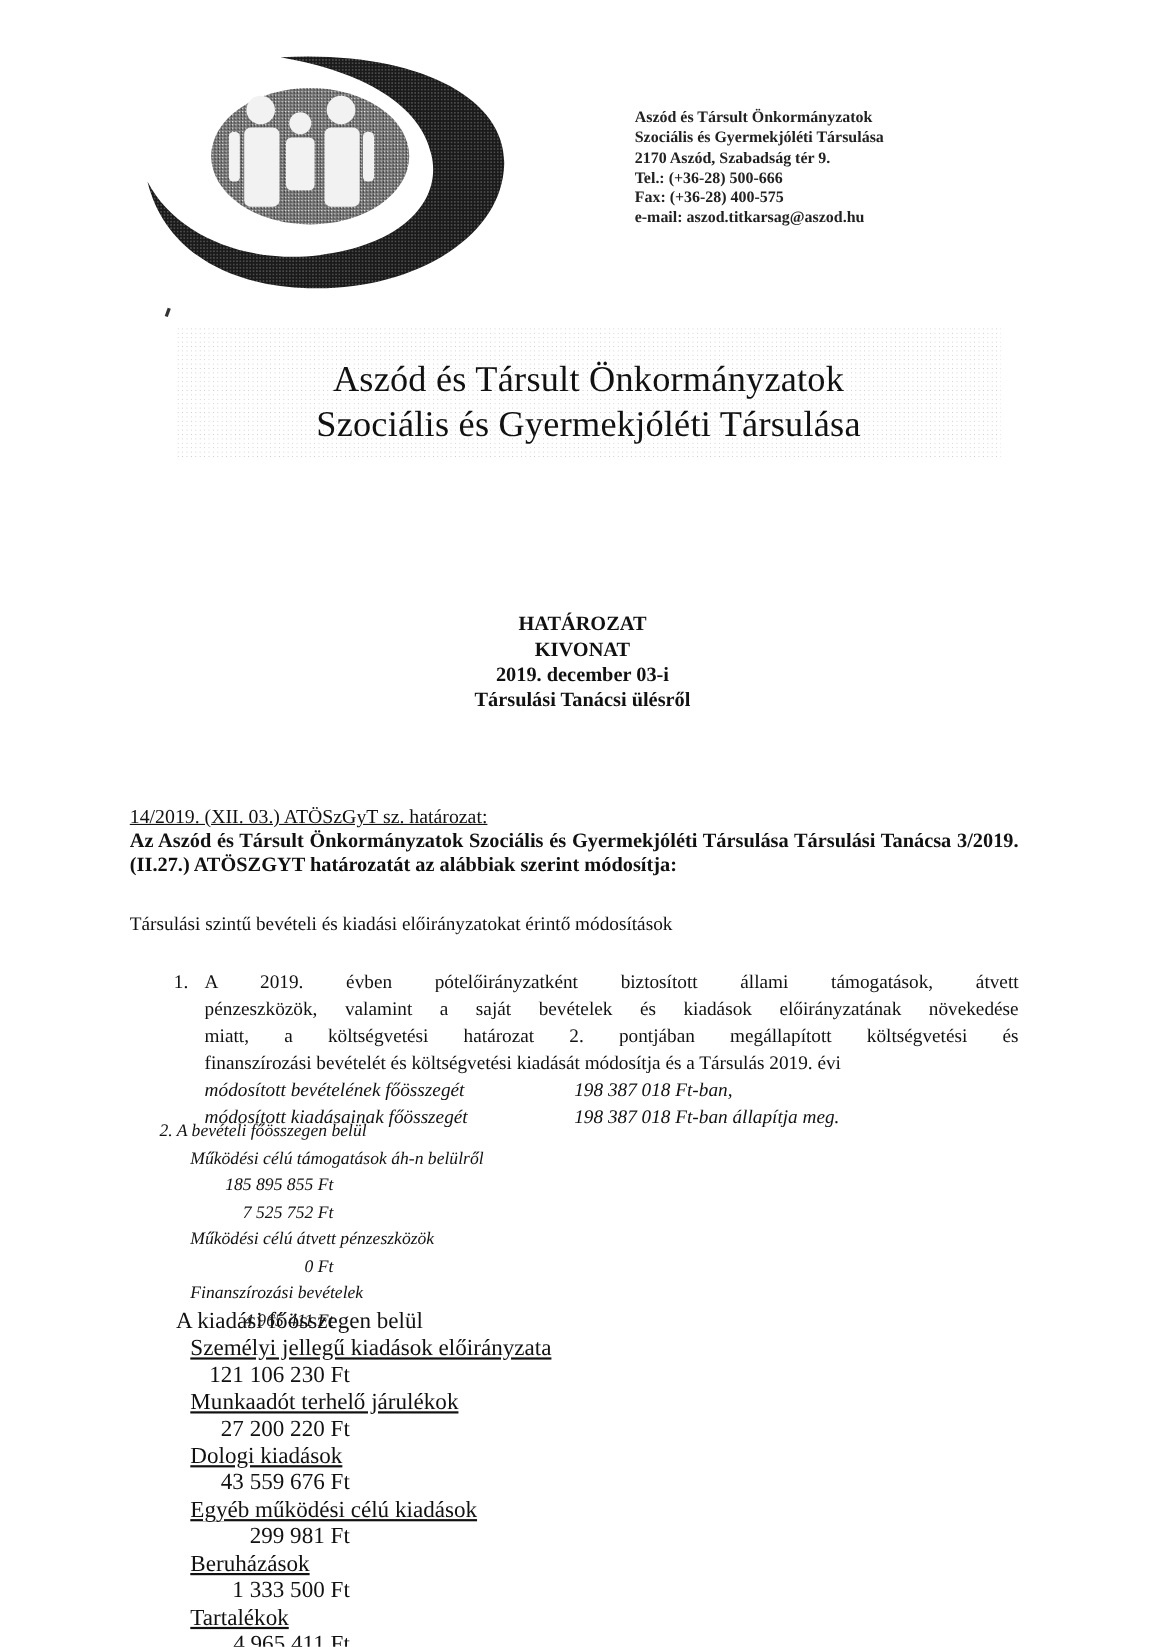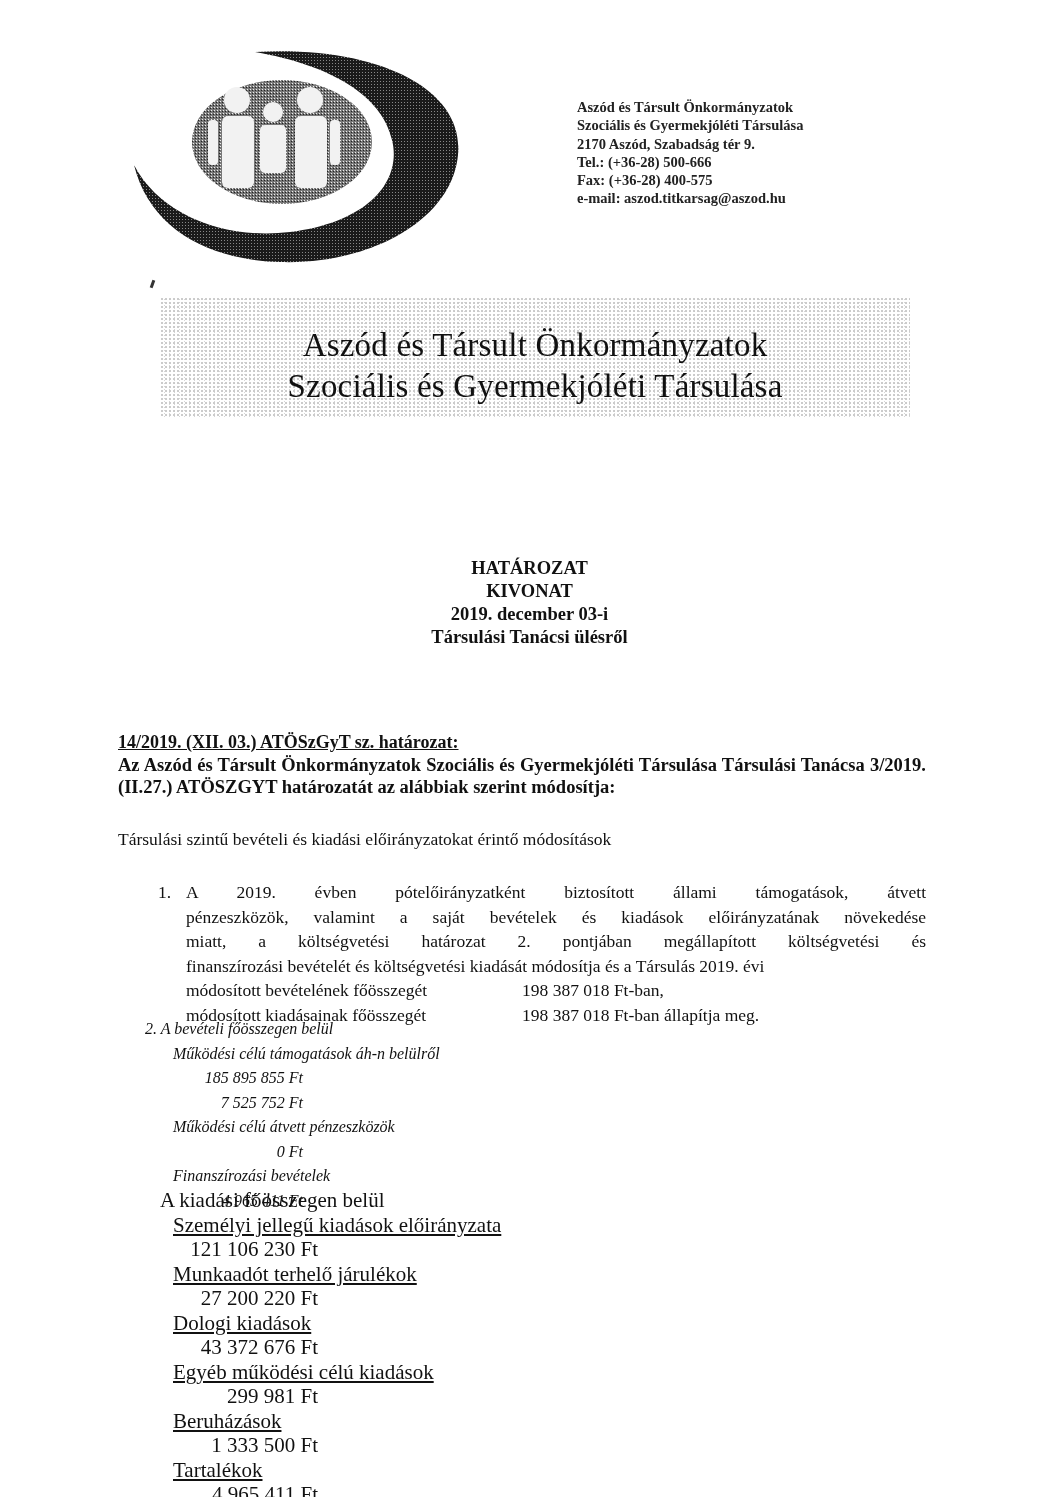--- a/index.html
+++ b/index.html
@@ -22,30 +22,30 @@
               radial-gradient(#c8c8c8 0.7px, transparent 0.8px),
               radial-gradient(#d6d6d6 0.6px, transparent 0.7px);
             background-size:4px 4px, 5px 3px;
             background-position:0 0, 2px 1px; }
   .banner-title { left:160px; width:750px; text-align:center; font-size:33px; line-height:41px; color:#111;
                   top:325px; letter-spacing:0.2px; }
 
   
   .heading { left:0; width:1059px; text-align:center; top:557px; font-weight:bold; font-size:18.5px; line-height:23px; }
 
-  .res-num { left:118px; top:732px; font-weight:bold; font-size:18px; text-decoration:underline; white-space:nowrap; }
+  .res-num { left:118px; top:732px; font-weight:normal; font-size:18px; text-decoration:underline; white-space:nowrap; }
   .res-body { left:118px; top:754px; width:808px; font-weight:bold; font-size:18.5px; line-height:22px; text-align:justify; text-align-last:left; }
 
   .section-title { left:118px; top:829px; font-size:17.5px; white-space:nowrap; }
 
   .item1 { left:158px; top:880px; width:768px; font-size:17.5px; line-height:24.5px; }
   .item1 .num { position:absolute; left:0; top:0; }
   .item1 .para { margin-left:28px; text-align:justify; text-align-last:justify; }
   .item1 .para.last { text-align-last:left; }
-  .sumrow { margin-left:28px; display:flex; white-space:nowrap; }
+  .sumrow { margin-left:28px; display:flex; white-space:nowrap;font-style:italic; }
   .sumrow .lbl { width:336px; }
 
   .list2 { left:145px; top:1017px; font-size:16px; line-height:24.5px;font-style:italic; }
   .list2 .row, .list3 .row { display:flex; white-space:nowrap;flex-direction:column; }
   .list2 .row .lbl { width:400px; padding-left:28px; }
   .list2 .row .val { width:158px; text-align:right; }
 
   .list3 { left:160px; top:1188px; font-size:21px; line-height:24.5px; }
   .list3 .row .lbl { width:400px; padding-left:13px;text-decoration:underline; }
   .list3 .row .val { width:158px; text-align:right; }
@@ -152,21 +152,21 @@
   <div class="row">
     <span class="lbl">Személyi jellegű kiadások előirányzata</span>
     <span class="val">121 106 230 Ft</span>
   </div>
   <div class="row">
     <span class="lbl">Munkaadót terhelő járulékok</span>
     <span class="val">27 200 220 Ft</span>
   </div>
   <div class="row">
     <span class="lbl">Dologi kiadások</span>
-    <span class="val">43 372 676 Ft</span>
+    <span class="val">43 559 676 Ft</span>
   </div>
   <div class="row">
     <span class="lbl">Egyéb működési célú kiadások</span>
     <span class="val">299 981 Ft</span>
   </div>
   <div class="row">
     <span class="lbl">Beruházások</span>
     <span class="val">1 333 500 Ft</span>
   </div>
   <div class="row">

